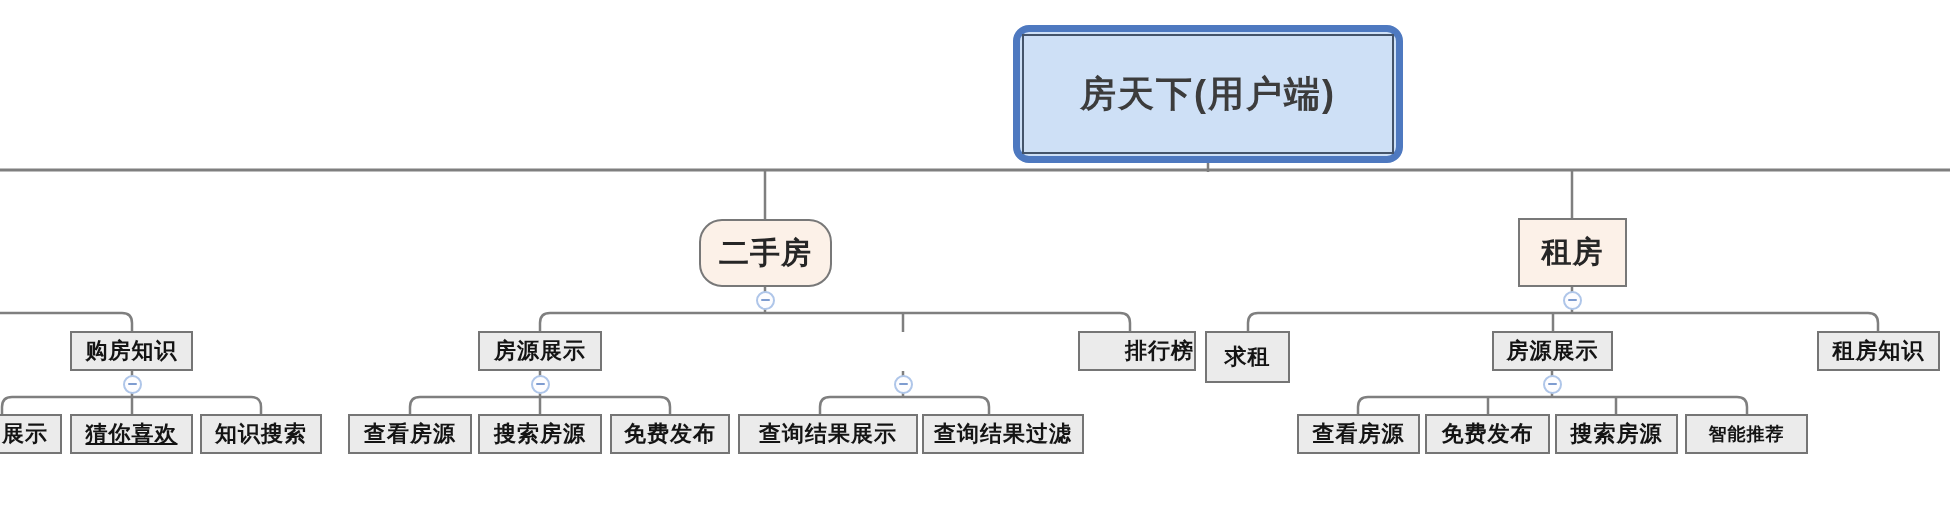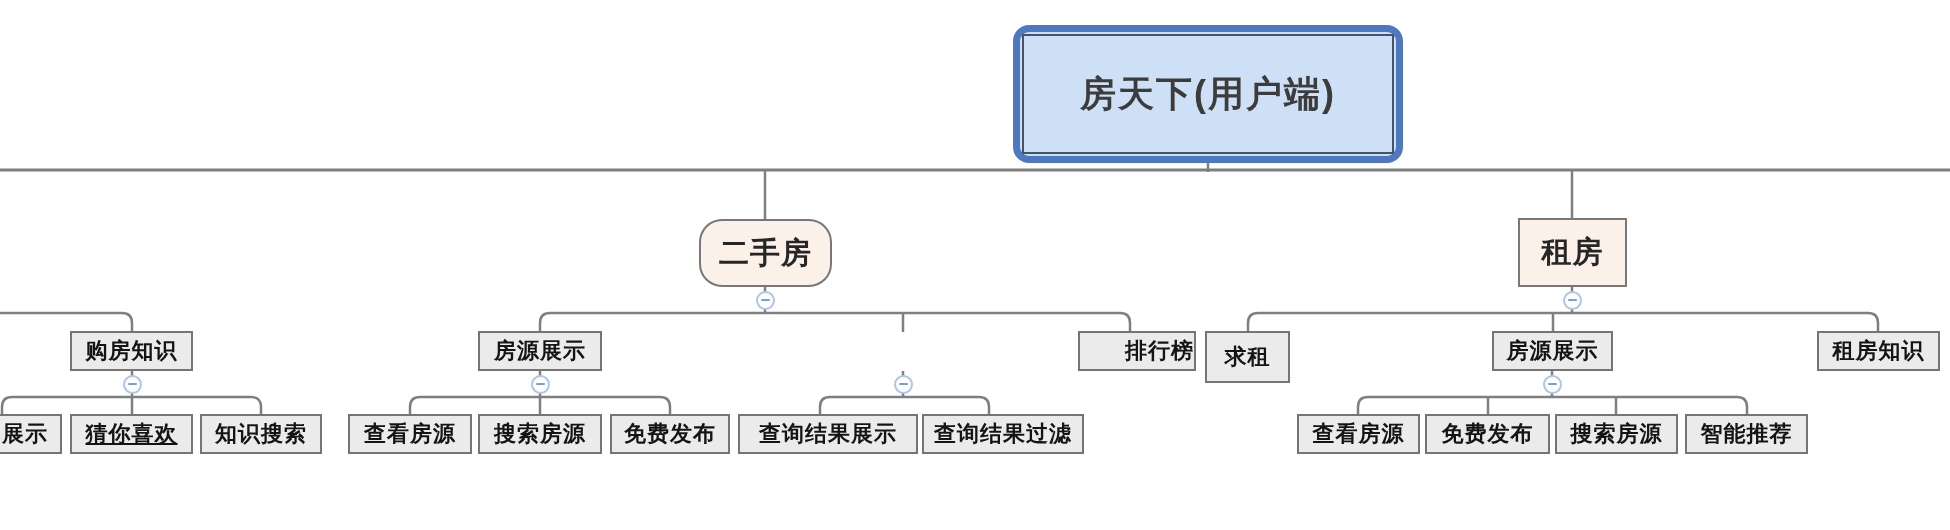--- a/index.html
+++ b/index.html
@@ -91,21 +91,21 @@
     </div>
     <div class="node node-style" style="left: 1297px; top: 414px; width: 123px; height: 40px; font-size: 22px;">
       <span class="node-label">查看房源</span>
     </div>
     <div class="node node-style" style="left: 1425px; top: 414px; width: 125px; height: 40px; font-size: 22px;">
       <span class="node-label">免费发布</span>
     </div>
     <div class="node node-style" style="left: 1555px; top: 414px; width: 123px; height: 40px; font-size: 22px;">
       <span class="node-label">搜索房源</span>
     </div>
-    <div class="node node-style" style="left: 1685px; top: 414px; width: 123px; height: 40px; font-size: 22px;">
+    <div class="node node-style" style="left: 1685px; top: 414px; width: 123px; height: 40px; font-size: 18px;">
       <span class="node-label">智能推荐</span>
     </div>
     <div class="collapse" style="left: 755.5px; top: 290.5px;">
       <div class="bar"></div>
     </div>
     <div class="collapse" style="left: 1562.5px; top: 290.5px;">
       <div class="bar"></div>
     </div>
     <div class="collapse" style="left: 122.5px; top: 374.5px;">
       <div class="bar"></div>

